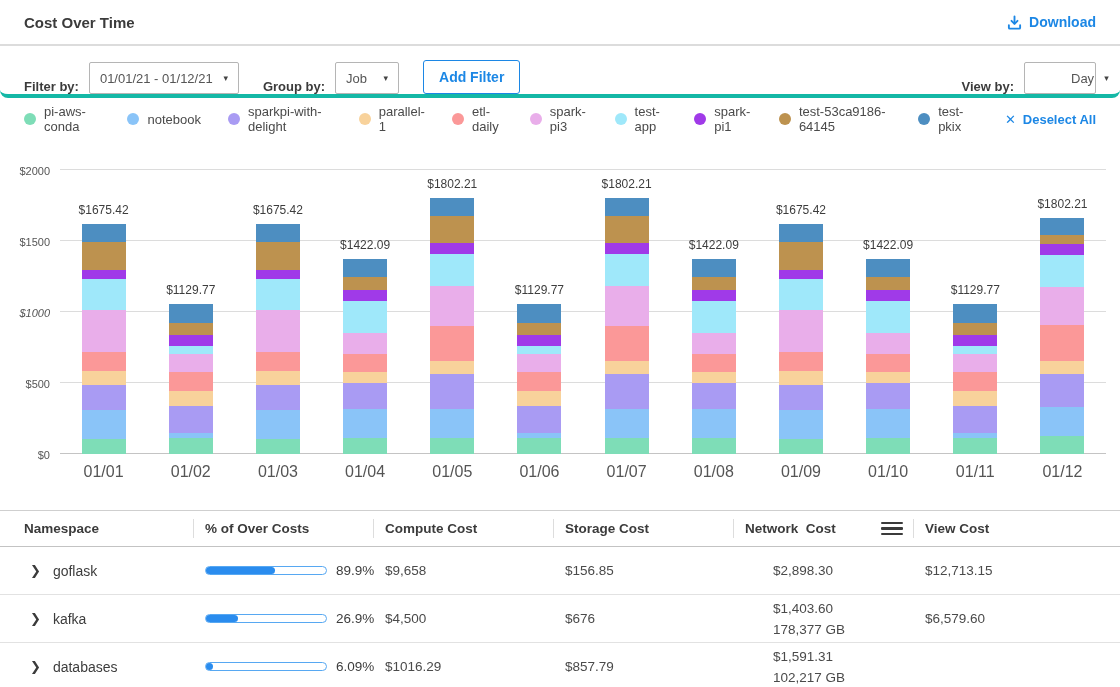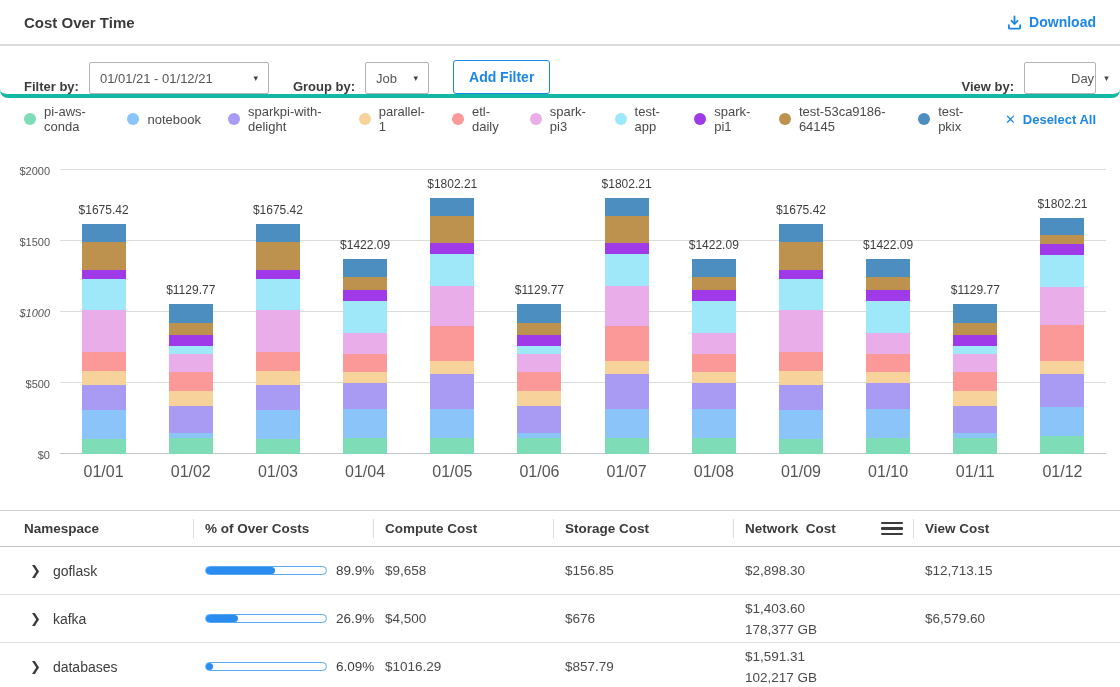--- a/index.html
+++ b/index.html
@@ -16,21 +16,21 @@
     font-weight:700; cursor:pointer; }
   .download svg { display:block; }
   
   .filterbar { height:52px; display:flex; align-items:flex-end; padding:0 24px;
     border-bottom:4px solid #14b8a6;border-radius:8px; }
   .flabel { font-size:13px; font-weight:700; color:#3b3b3b; margin-right:10px; white-space:nowrap; }
   .select { display:flex; align-items:center; justify-content:space-between; gap:10px;
     border:1px solid #b5b5b5; border-radius:2px; background:#fff; height:32px;
     padding:0 10px; font-size:13px; color:#555; cursor:pointer; }
   .select .caret { font-size:9px; color:#444; line-height:1; }
-  .sel-date { width:180px; }
+  .sel-date { width:150px; }
   .sel-group { width:64px; }
   .sel-view { width:72px;padding-left:46px; }
   .gap24 { width:24px; }
   .addfilter { margin-left:24px; background:#fff; border:1px solid #1c87e5; border-radius:3px;
     color:#1c87e5; font-size:14px; font-weight:700; padding:8px 15px; cursor:pointer;
     font-family:inherit; }
   .spacer { flex:1; }
   
   .legendbar { height:42px; display:flex; align-items:center; padding:0 24px; gap:27px; }
   .legend-item { display:flex; align-items:center; gap:8px; cursor:pointer; }
@@ -71,21 +71,21 @@
   .tbody .trow { height:48px; border-bottom:1px solid #e2e2e2; font-size:13.5px; color:#4a4a4a; }
   .cell { padding-left:12px; }
   .cell-ns { padding-left:30px; display:flex; align-items:center; gap:12px; }
   .chev { font-size:13px; font-weight:700; color:#3b3b3b; cursor:pointer; }
   .ns-name { font-size:14px; color:#3d3d3d; }
   .cell-pct { display:flex; align-items:center; }
   .pbar { width:122px; height:9px; border:1px solid #57a8f2; border-radius:6px; position:relative;
     flex:none; }
   .pbar .fill { position:absolute; left:0; top:0; bottom:0; background:#2a8cee; border-radius:6px; }
   .pct-label { margin-left:9px; color:#3d3d3d; }
-  .net-line { line-height:21px; }
+  .net-line { line-height:21px;margin-left:28px; }
 </style>
 </head>
 <body>
 
 <div class="titlebar">
   <div class="title">Cost Over Time</div>
   <div class="download">
     <span>
       <svg width="15" height="15" viewBox="0 0 16 16" fill="none" stroke="#1c87e5" stroke-width="2" stroke-linecap="round" stroke-linejoin="round">
         <path d="M8 1.5v7.5"></path>

